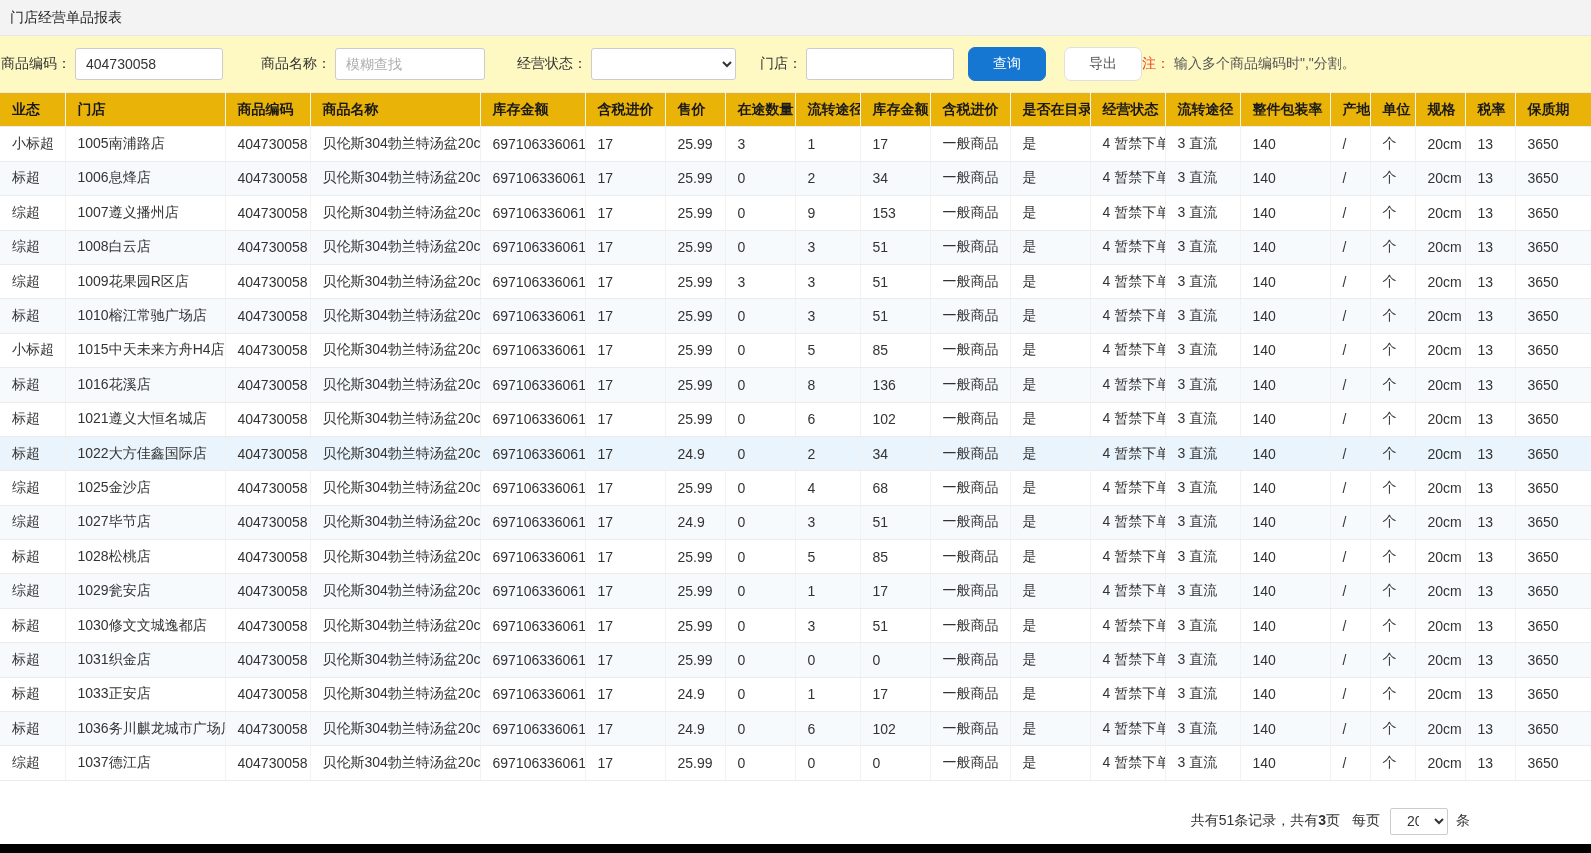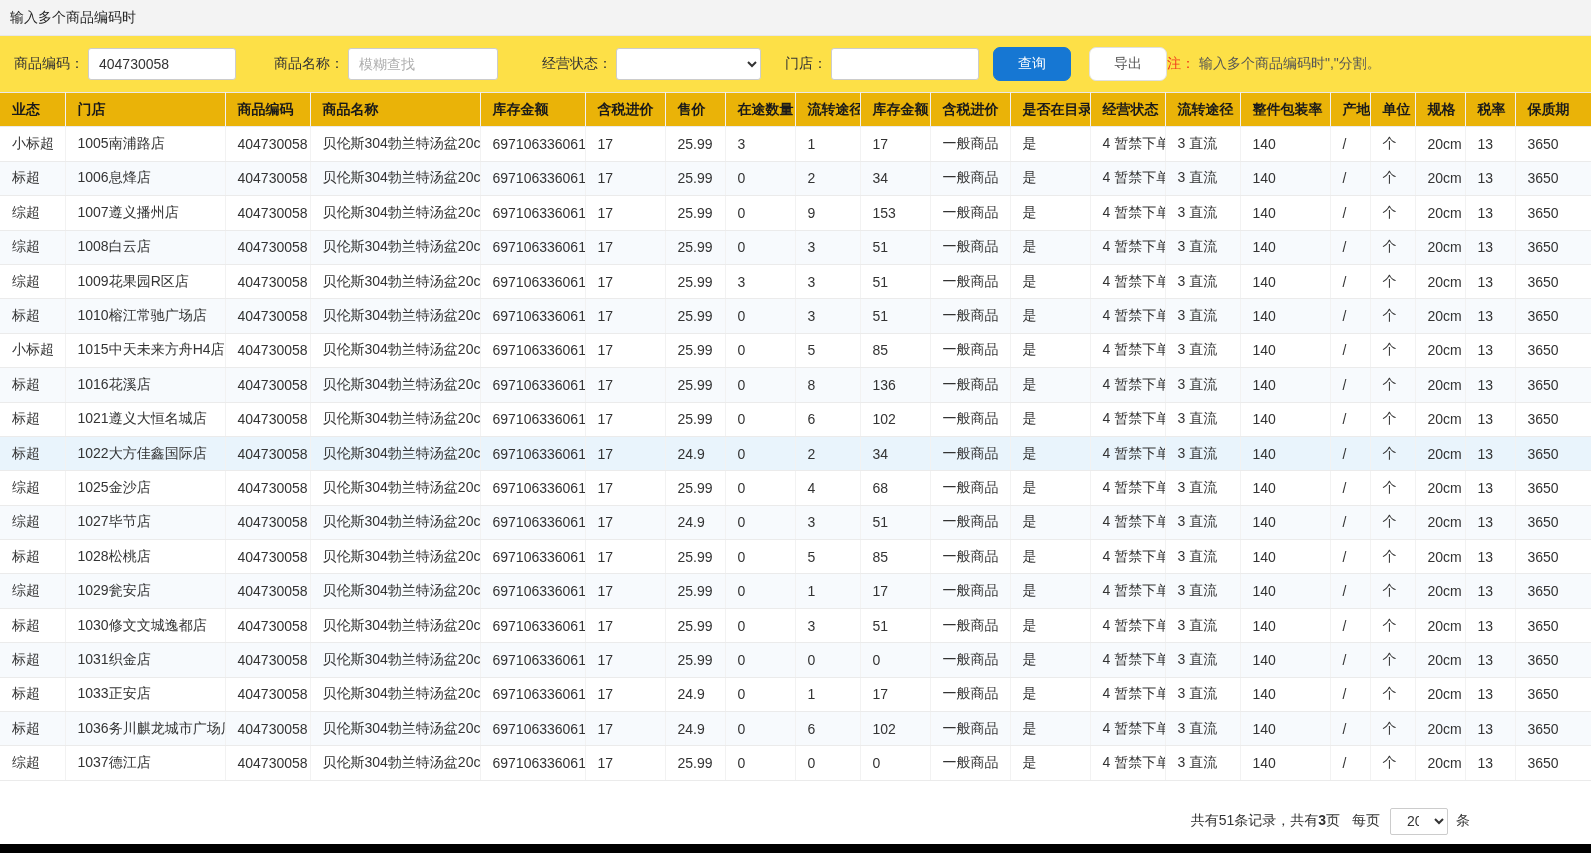--- a/index.html
+++ b/index.html
@@ -5,27 +5,27 @@
   * { margin:0; padding:0; box-sizing:border-box; }
   html,body { width:1591px; height:853px; overflow:hidden; background:#fff;
     font-family:"Liberation Sans","DejaVu Sans",sans-serif; font-size:14px; color:#333; }
   body { position:relative; }
 
   
   .titlebar { height:36px; background:#f3f3f3; border-bottom:1px solid #e7e7e7;
     display:flex; align-items:center; padding-left:10px; color:#262626; }
 
   
-  .filterbar { height:56px; background:#fde047; display:flex; align-items:center; padding-left:14px; }
+  .filterbar { height:56px; background:#fef9c3; display:flex; align-items:center; padding-left:1px; }
   .filterbar .lbl { color:#333; margin-right:4px; white-space:nowrap; }
   .filterbar input[type=text] { height:32px; border:1px solid #ccc; border-radius:3px;
     padding:0 10px; font-size:14px; color:#333; outline:none; font-family:inherit; }
   .filterbar input::placeholder { color:#aeaeae; }
   .inp-code { width:148px; margin-right:38px; }
-  .inp-name { width:150px; margin-right:44px; }
+  .inp-name { width:150px; margin-right:32px; }
   .sel-status { width:145px; height:32px; border:1px solid #ccc; border-radius:3px;
     font-size:14px; color:#333; background:#fff; margin-right:24px; padding:0 6px; font-family:inherit; }
   .inp-store { width:148px; margin-right:14px; }
   .btn { height:34px; width:78px; border-radius:7px; font-size:14px; cursor:pointer;
     display:inline-flex; align-items:center; justify-content:center; font-family:inherit; }
   .btn-query { background:#1677d3; color:#fff; border:1px solid #1677d3; margin-right:18px; }
   .btn-export { background:#fff; color:#555; border:1px solid #e0e0e0; margin-right:0; }
   .note { color:#555; white-space:nowrap; }
   .note .red { color:#ef3a1d; margin-right:4px; }
 
@@ -49,21 +49,21 @@
   .pager select { width:58px; height:27px; border:1px solid #ccc; border-radius:2px;
     font-size:14px; color:#333; background:#fff; margin:0 8px 0 10px; text-align:center;
     padding:0 12px; font-family:inherit; }
 
   .bottom-strip { position:absolute; left:0; bottom:0; width:1591px; height:9px; background:#000; }
 </style>
 </head>
 <body>
 
 <div class="titlebar">
-  <span>输入多个商品编码时</span>
+  <span>门店经营单品报表</span>
 </div>
 
 <div class="filterbar">
   <span class="lbl">商品编码：</span>
   <input type="text" class="inp-code" value="404730058" style="">
   <span class="lbl">商品名称：</span>
   <input type="text" class="inp-name" placeholder="模糊查找" style="">
   <span class="lbl">经营状态：</span>
   <select class="sel-status"><option></option></select>
   <span class="lbl">门店：</span>

